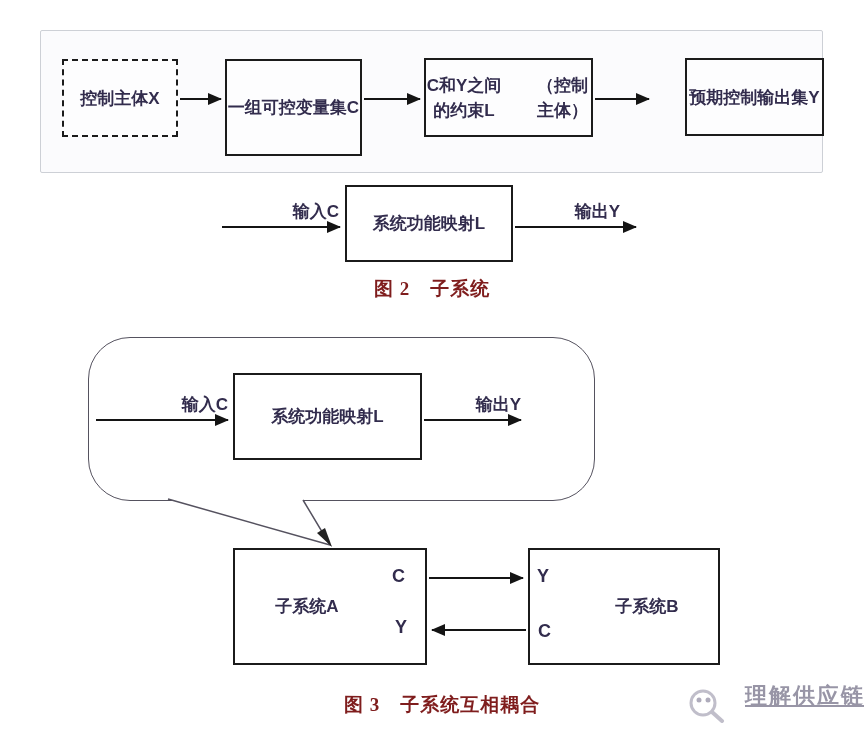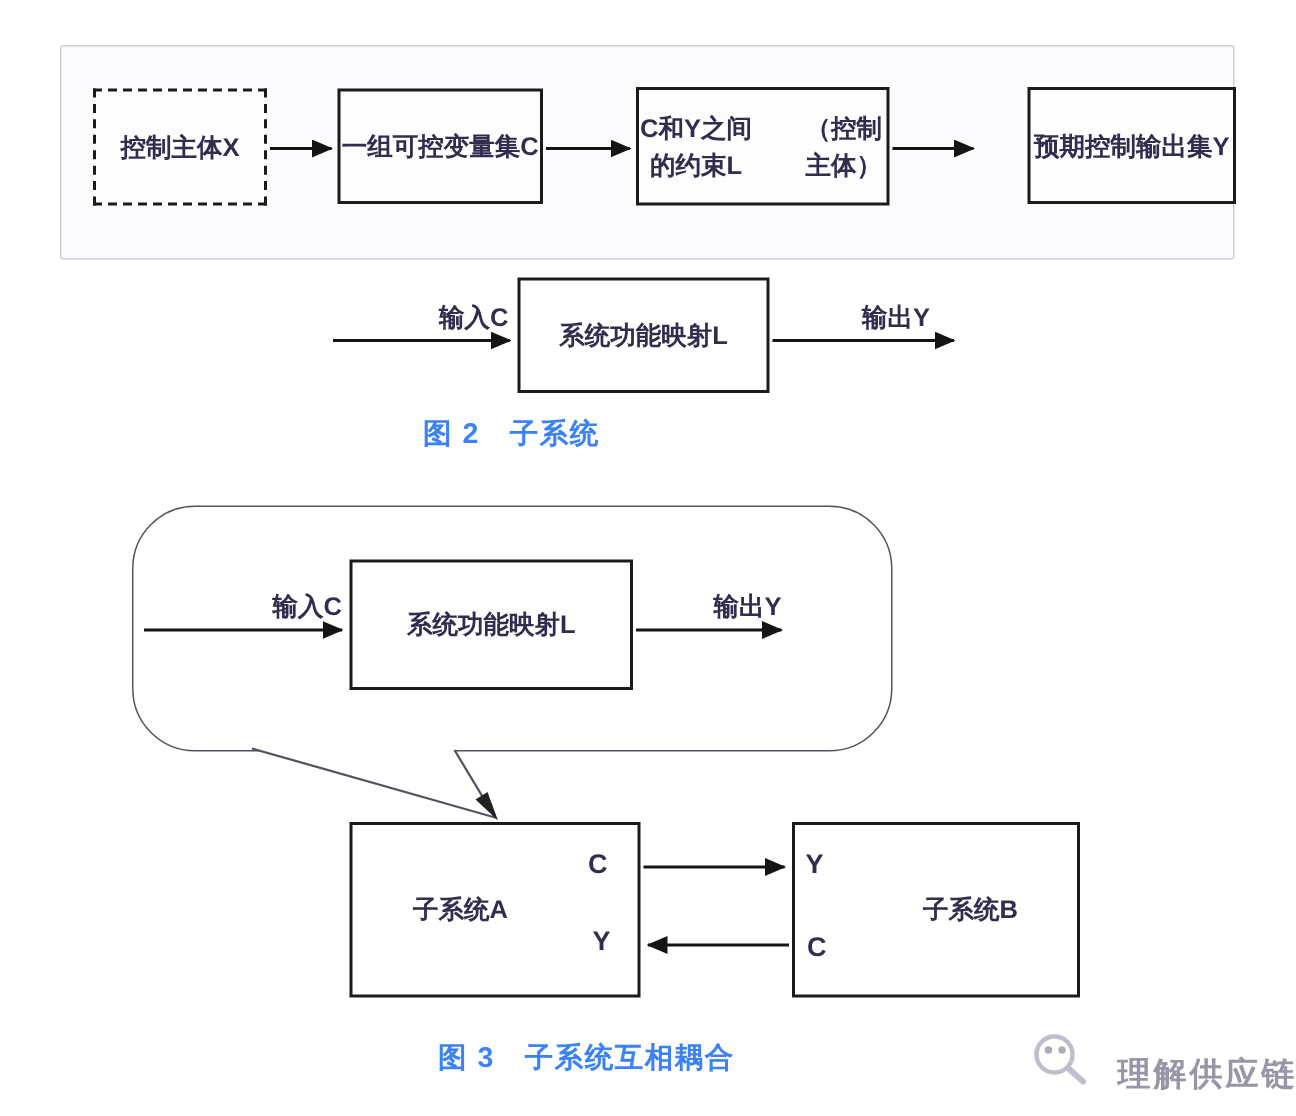--- a/index.html
+++ b/index.html
@@ -11,52 +11,52 @@
 
   .box{position:absolute;border:2px solid #1b1b1b;background:#fdfdfe;
        display:flex;flex-direction:row;align-items:center;justify-content:center;
        font-weight:bold;color:#322c4d;font-size:17px;line-height:25px;text-align:center;
        box-sizing:border-box;}
   .box.dashed{border-style:dashed;}
   .box span{display:block;}
 
   .lbl{position:absolute;font-weight:bold;color:#322c4d;font-size:17px;
        text-align:right;white-space:pre;}
-  .caption{position:absolute;font-weight:bold;color:#3b82f6;font-size:19px;
-       text-align:left;white-space:pre;letter-spacing:1px;}
+  .caption{position:absolute;font-weight:bold;color:#7f1d1d;font-size:19px;
+       text-align:center;white-space:pre;letter-spacing:1px;font-family:Liberation Serif, serif;}
   .port{position:absolute;font-weight:bold;color:#322c4d;font-size:18px;}
 
   .bubble{position:absolute;left:88px;top:337px;width:507px;height:164px;
        background:#ffffff;border:1.5px solid #55525f;border-radius:42px;box-sizing:border-box;}
 
   #overlay{position:absolute;left:0;top:0;width:864px;height:744px;
        pointer-events:none;z-index:6;}
   .zboxes{position:absolute;left:0;top:0;z-index:4;}
 
   .watermark{position:absolute;left:683px;top:680px;width:175px;height:56px;
        opacity:0.55;z-index:2;}
-  .watermark .wm-text{position:absolute;left:62px;top:21px;font-size:22px;font-weight:bold;
+  .watermark .wm-text{position:absolute;left:62px;top:1px;font-size:22px;font-weight:bold;
        color:#45405f;letter-spacing:2px;white-space:pre;
-       text-shadow:0 0 3px #ffffff,0 0 1px #ffffff;}
+       text-shadow:0 0 3px #ffffff,0 0 1px #ffffff;text-decoration:underline;}
   .wm-icon{position:absolute;left:2px;top:6px;}
 </style>
 </head>
 <body>
 
 <div id="stage">
 
   <div class="panel"></div>
 
   <div class="zboxes">
 
     <div class="box dashed" style="left:62px;top:59px;width:116px;height:78px;">
       <span>控制主体</span>
       <span>X</span>
     </div>
-    <div class="box" style="left:225px;top:59px;width:137px;height:77px;">
+    <div class="box" style="left:225px;top:59px;width:137px;height:97px;">
       <span>一组可控</span>
       <span>变量集C</span>
     </div>
     <div class="box" style="left:424px;top:58px;width:169px;height:79px;gap:32px;">
       <span>C和Y之间的约束L</span>
       <span>（控制主体）</span>
     </div>
     <div class="box" style="left:653px;top:58px;width:139px;height:78px;margin-left:32px;">
       <span>预期控制</span>
       <span>输出集Y</span>

